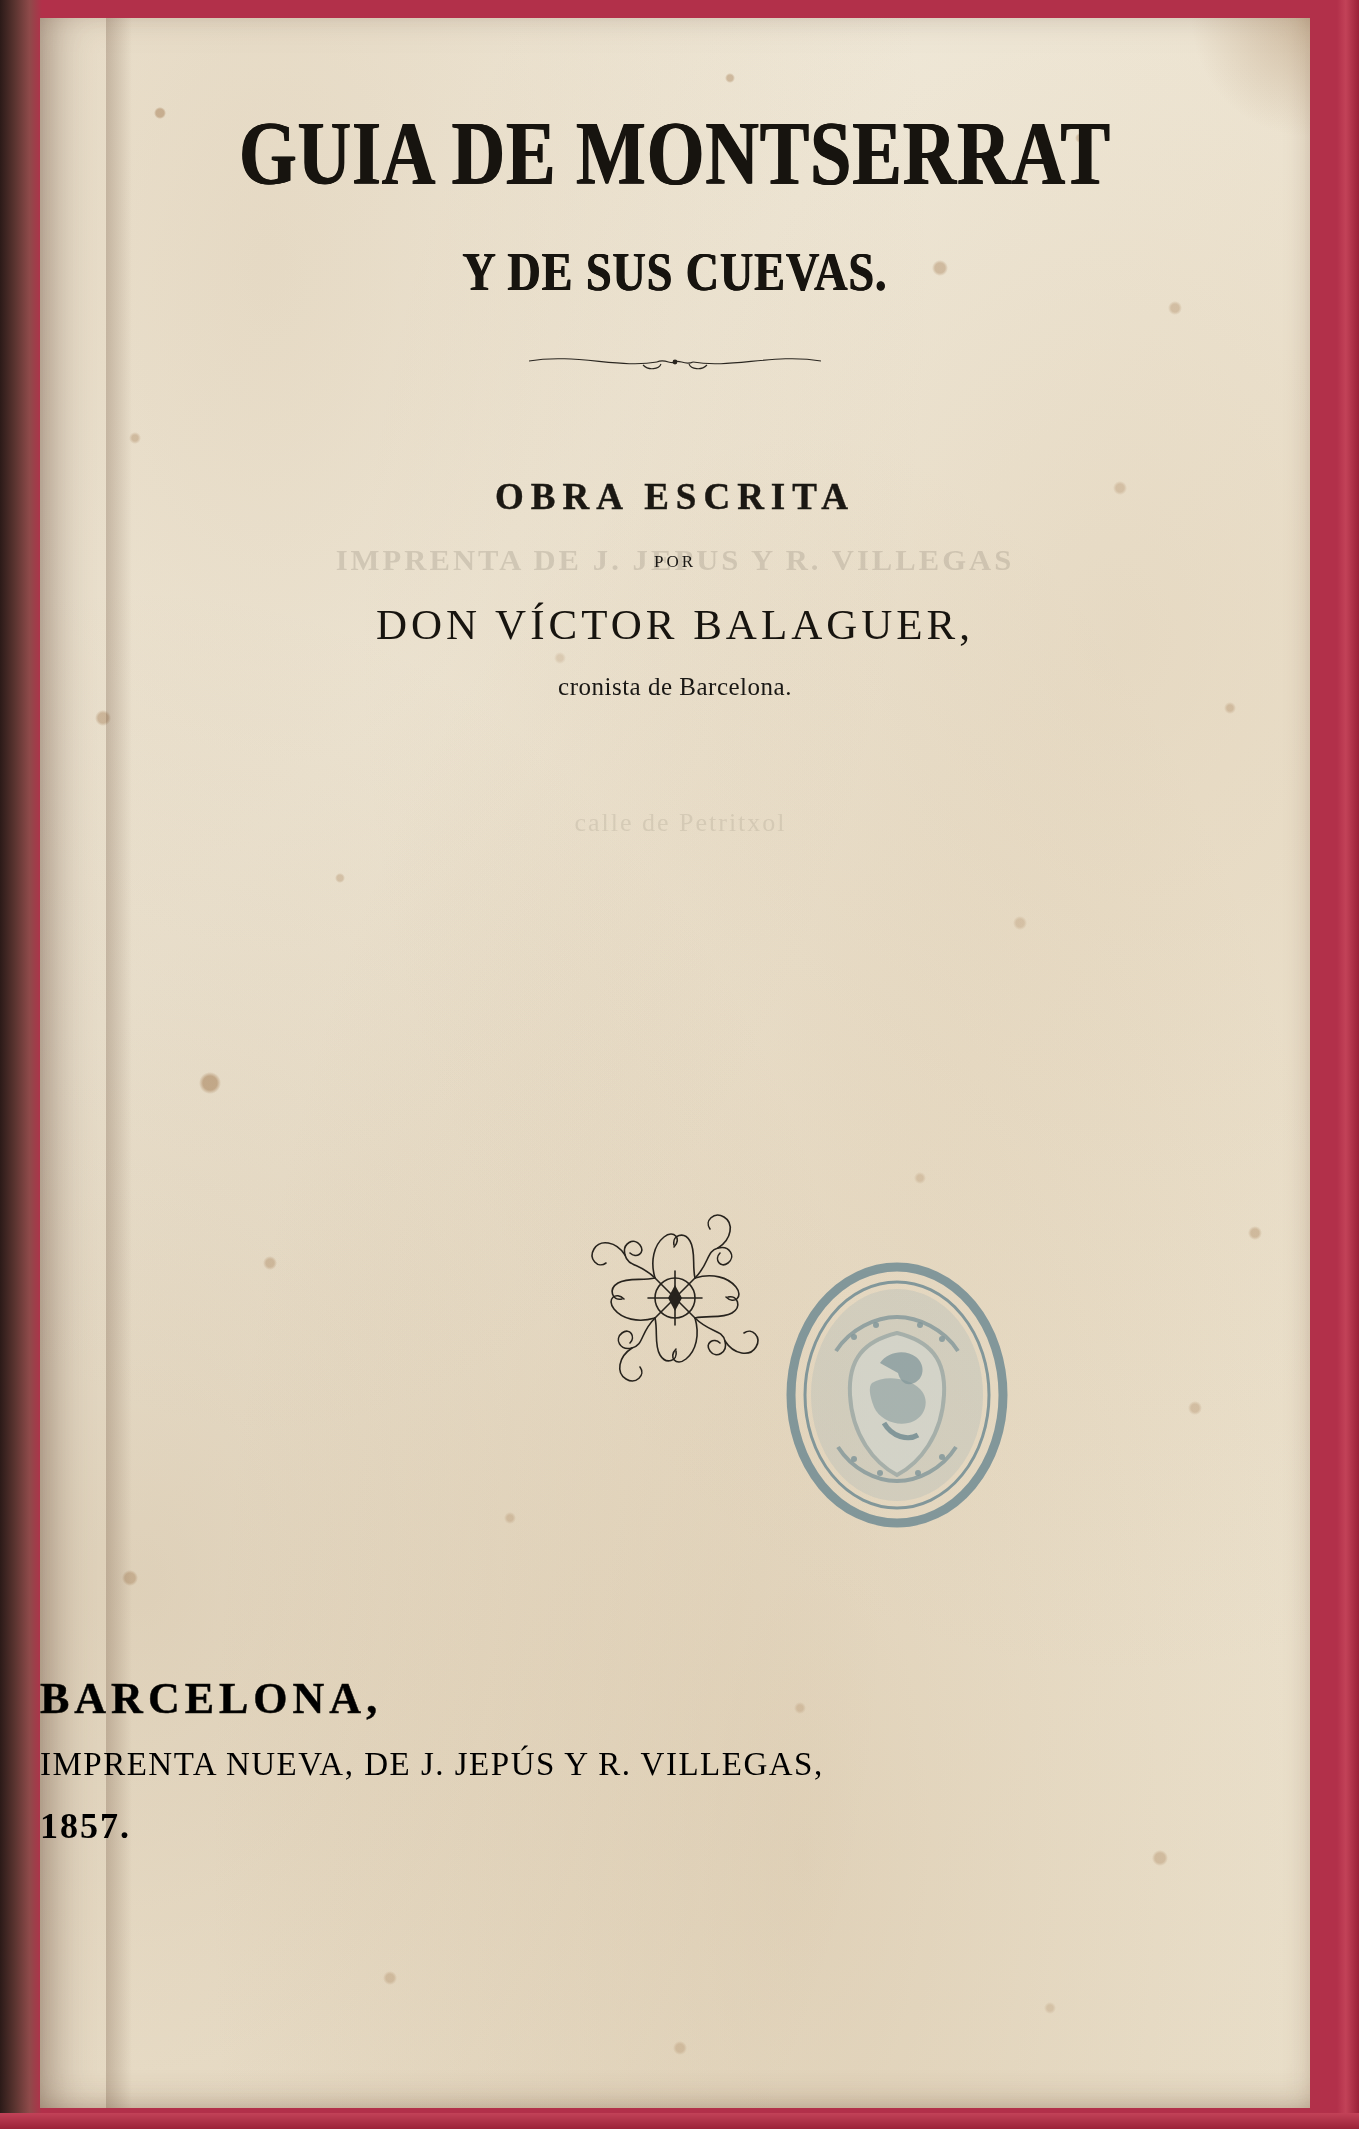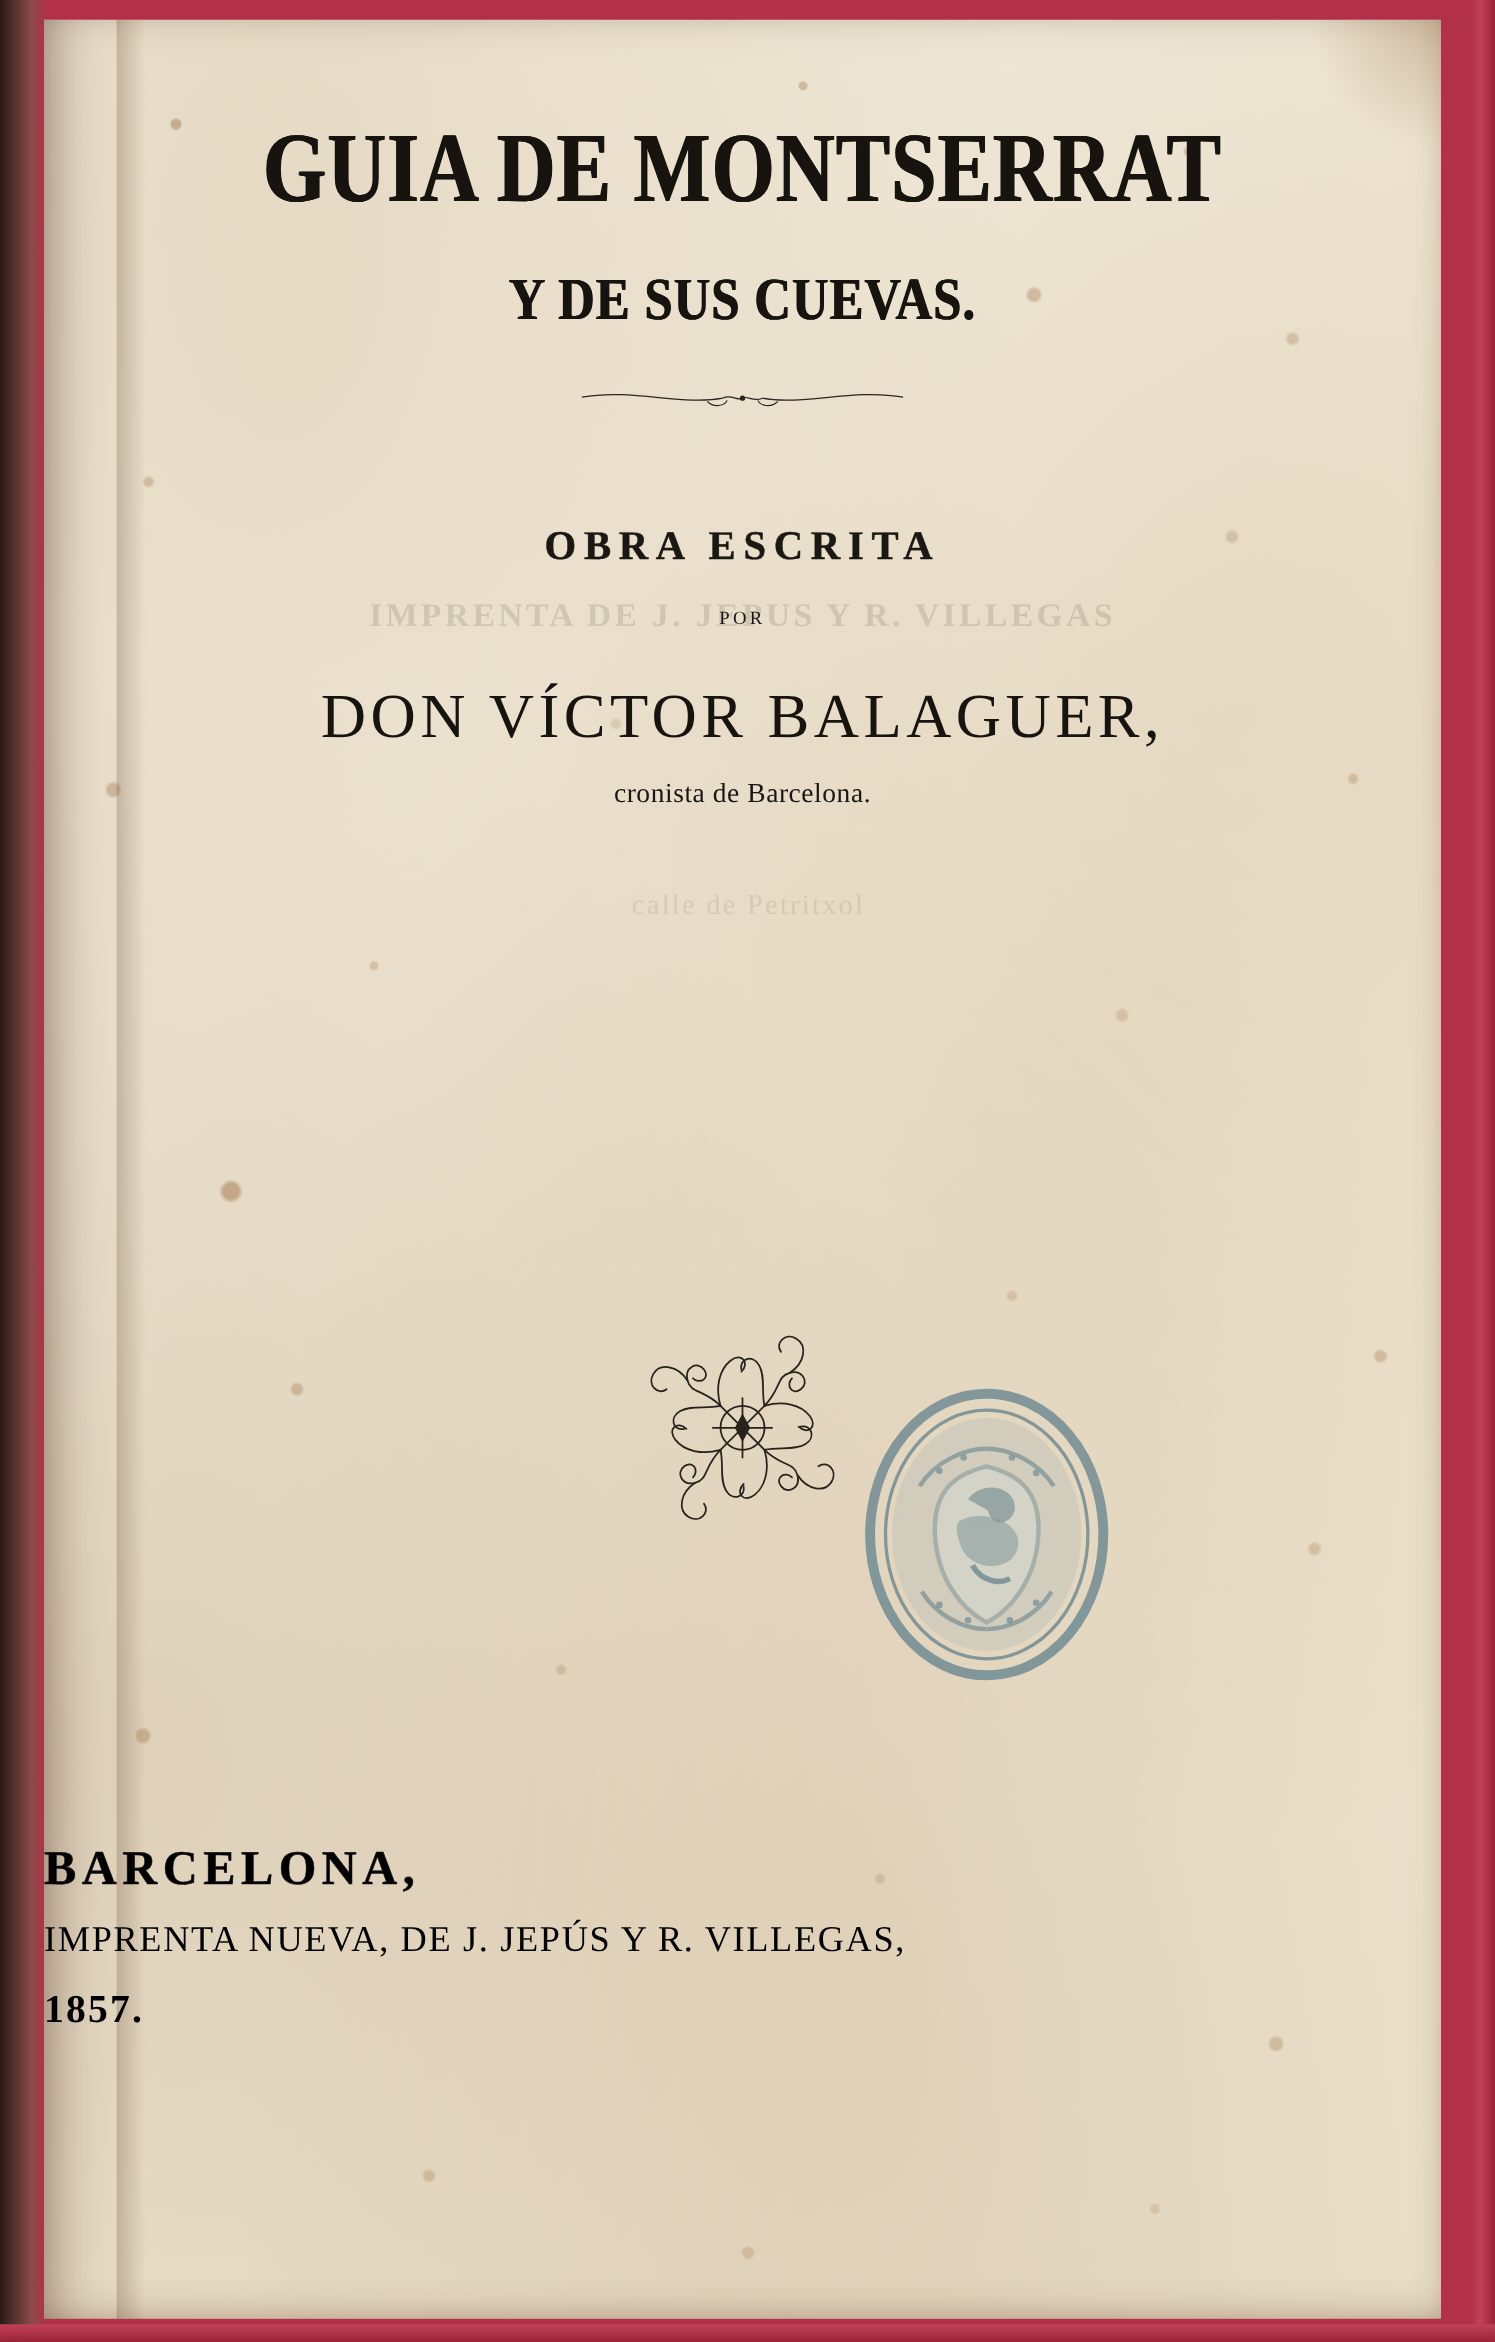--- a/index.html
+++ b/index.html
@@ -155,23 +155,23 @@
     -webkit-text-stroke: 0.4px #1b1813;
   }
   .por {
     margin-top: 34px;
     font-family: "Liberation Serif", serif;
     font-size: 17px;
     font-weight: normal;
     letter-spacing: 3px;
   }
   .author {
-    margin-top: 47px;
-    font-family: "Liberation Serif", serif;
-    font-size: 57px;
+    margin-top: 28px;
+    font-family: "Liberation Serif", serif;
+    font-size: 43px;
     letter-spacing: 4px;
     color: #17140f;
   }
   .author-role {
     margin-top: 24px;
     font-family: "Liberation Serif", serif;
     font-size: 25px;
     letter-spacing: 0.5px;
     text-align: center;
   }

